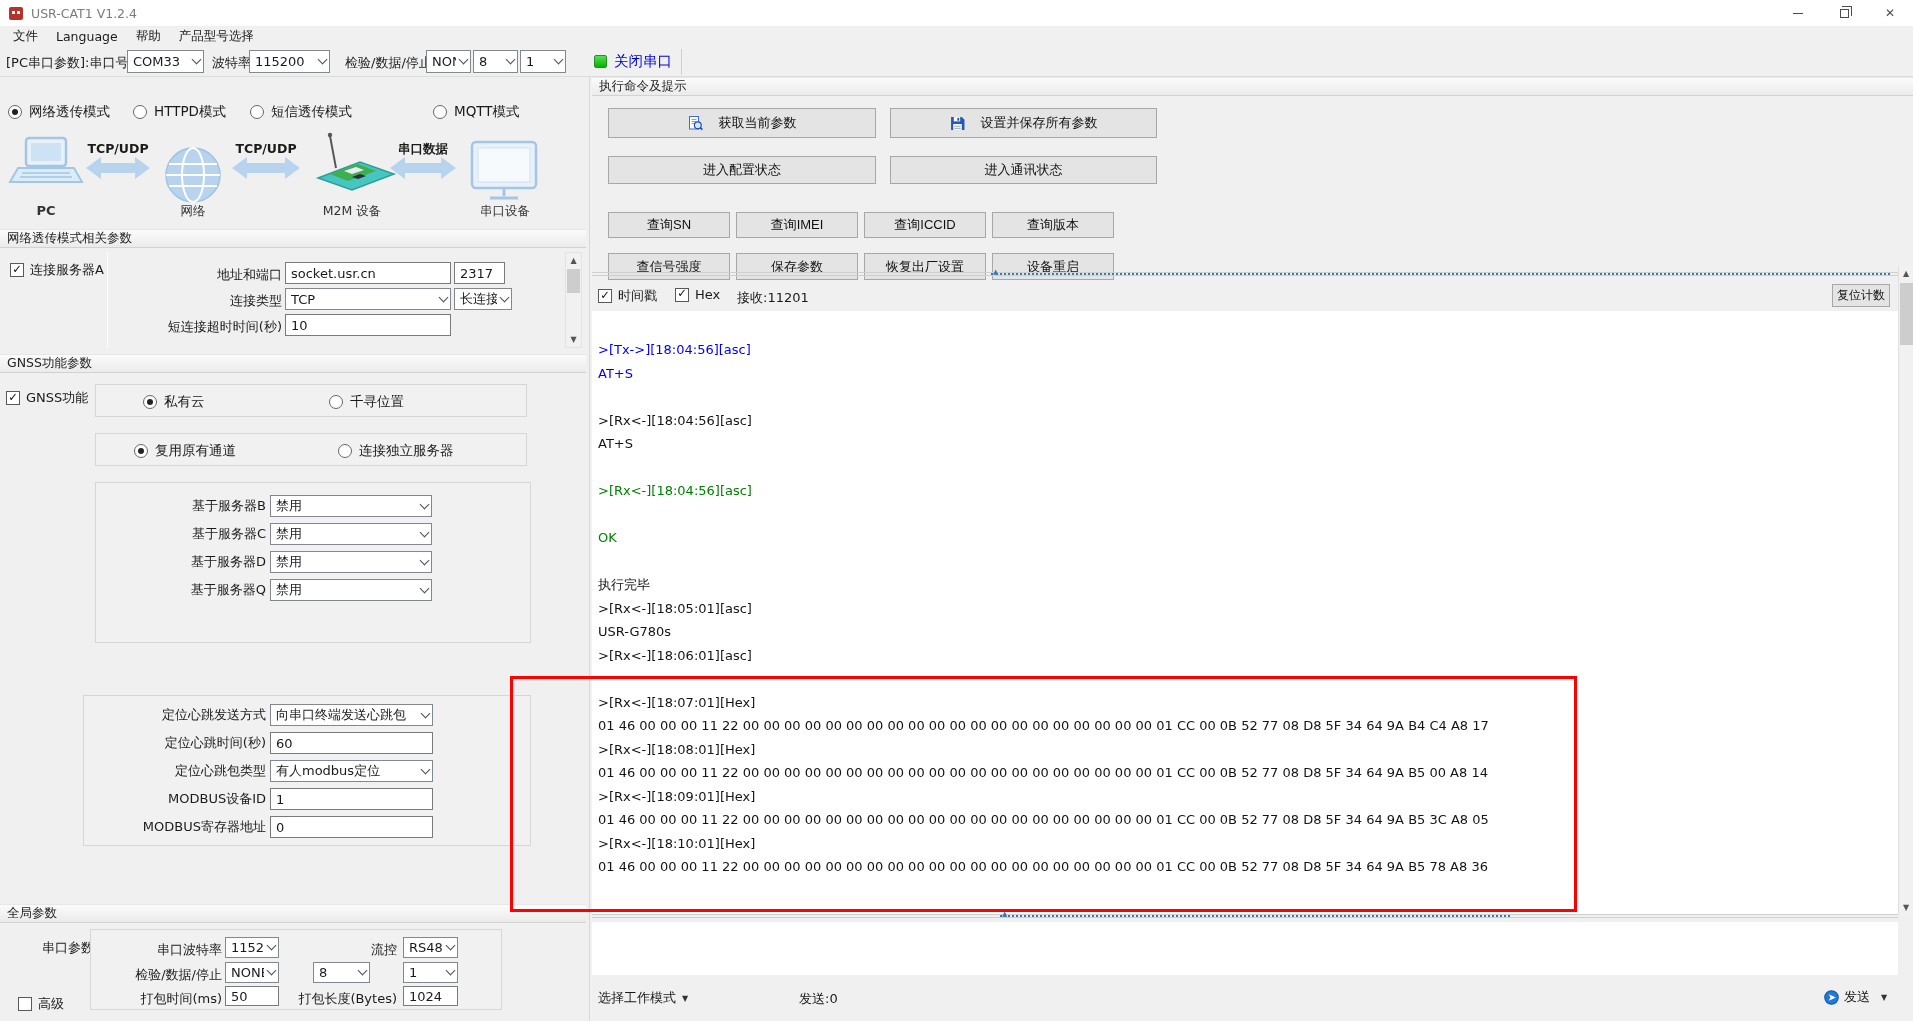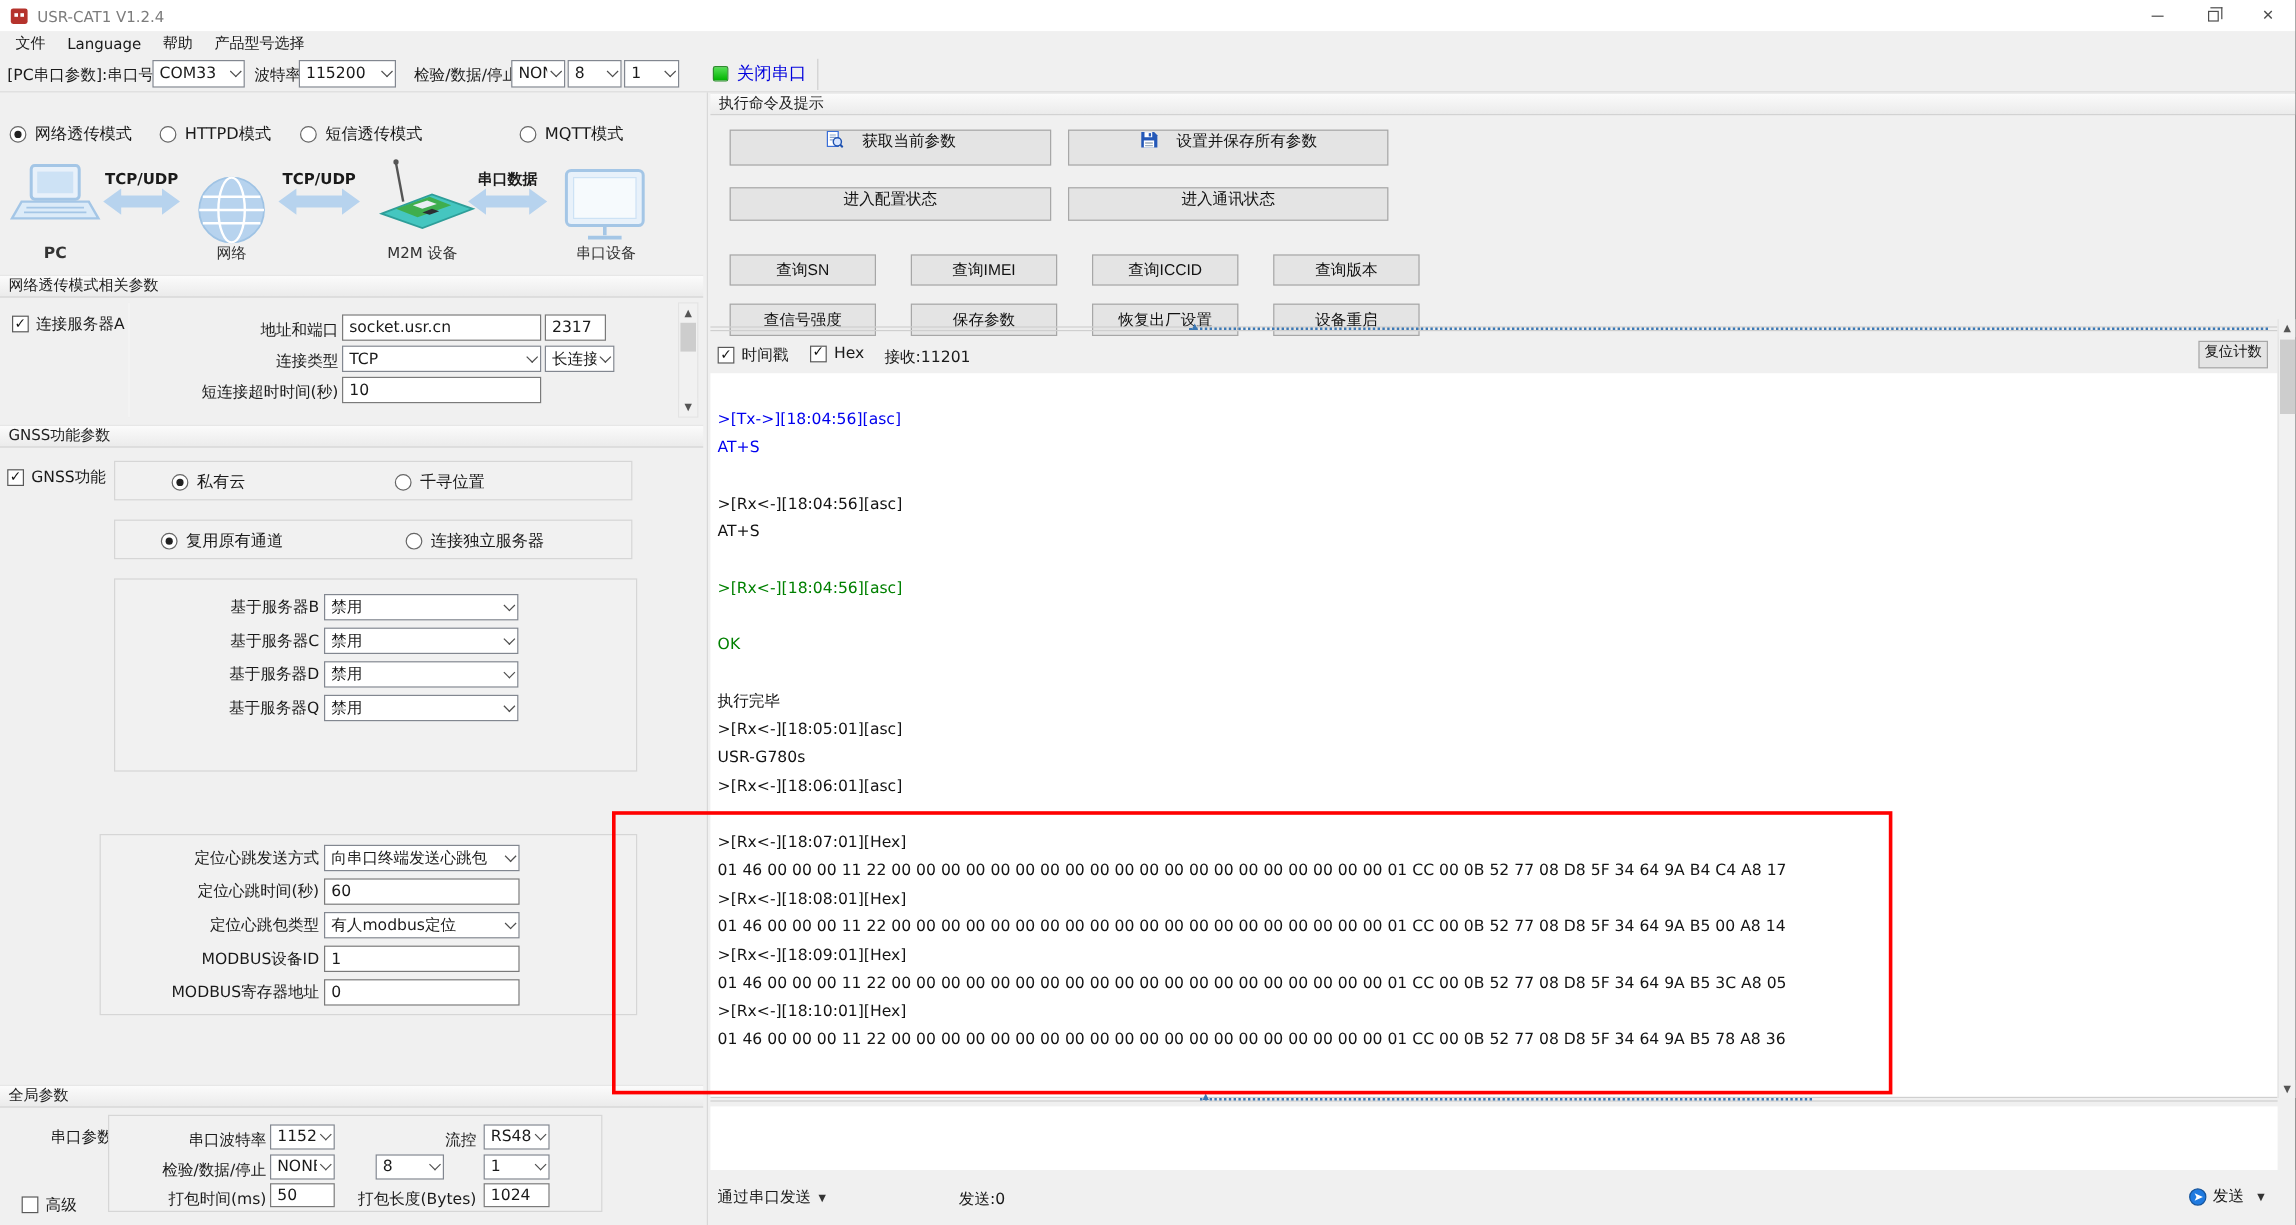--- a/index.html
+++ b/index.html
@@ -52,22 +52,22 @@
 .opts2 .ritem:nth-of-type(1){left:38px;top:8px}
 .opts2 .ritem:nth-of-type(2){left:242px;top:8px}
 
 .srv-wrap{padding-top:12px}
 .srv-row,.hb-row{display:flex;align-items:center;height:22px;margin-bottom:6px}
 .srv-label{width:170px;text-align:right;margin-right:4px;font-size:13px;white-space:nowrap}
 .hb-label{width:182px;text-align:right;margin-right:4px;font-size:13px;white-space:nowrap}
 .fld{width:162px;height:22px}
 .tbox.rel{position:relative}
 
-.btn{position:absolute;background:#e4e4e4;border:1px solid #a7a7a7;display:flex;justify-content:center;font-size:13px;color:#111;gap:16px}
-.cmd-row{position:absolute;display:flex;gap:29px}
+.btn{position:absolute;background:#e4e4e4;border:1px solid #a7a7a7;display:flex;align-items:center;justify-content:center;font-size:13px;color:#111;gap:16px}
+.cmd-row{position:absolute;display:flex;gap:6px}
 .btn2{width:122px;background:#e4e4e4;border:1px solid #a7a7a7;display:flex;align-items:center;justify-content:center;font-size:13px;color:#111}
 
 .logwhite{position:absolute;left:592px;top:311px;width:1306px;height:604px;background:#fff}
 .loglines{position:absolute;left:598px;top:338px;width:1295px}
 .log-line{height:23.5px;line-height:23.5px;font-size:13px;white-space:pre;color:#141414}
 .log-line.blue{color:#0000ee}
 .log-line.green{color:#008000}
 .log-line.black{color:#141414}
 .redbox{position:absolute;left:510px;top:676px;width:1067px;height:236px;border:3px solid #ff0000;z-index:60;pointer-events:none}
 
@@ -473,21 +473,21 @@
   <div class="split" style="left:592px;top:913px;width:1306px">
     <span class="g1"></span>
       <span class="g2"></span>
     <span class="dots" style="left:408px;width:510px"></span>
     <span class="tri" style="left:410px">▲</span>
   </div>
 
   <div class="sendbox"></div>
   <div class="bbar">
     <span style="position:absolute;left:6px;top:14px;display:flex;align-items:center">
-      <span>通过串口发送</span>
+      <span>选择工作模式</span>
       <span class="drop-tri">▼</span>
     </span>
     <span class="lbl" style="left:207px;top:15px">发送:0</span>
     <span style="position:absolute;left:1232px;top:13px;display:flex;align-items:center;gap:5px">
       <svg width="15" height="15" viewBox="0 0 14 14">
           <circle cx="7" cy="7" r="6.3" fill="#1f7ae0" stroke="#15549c"></circle>
           <polygon points="4.5,4 11,7 4.5,10 6,7" fill="#fff"></polygon>
         </svg>
       <span>发送</span>
       <span class="drop-tri">▼</span>

